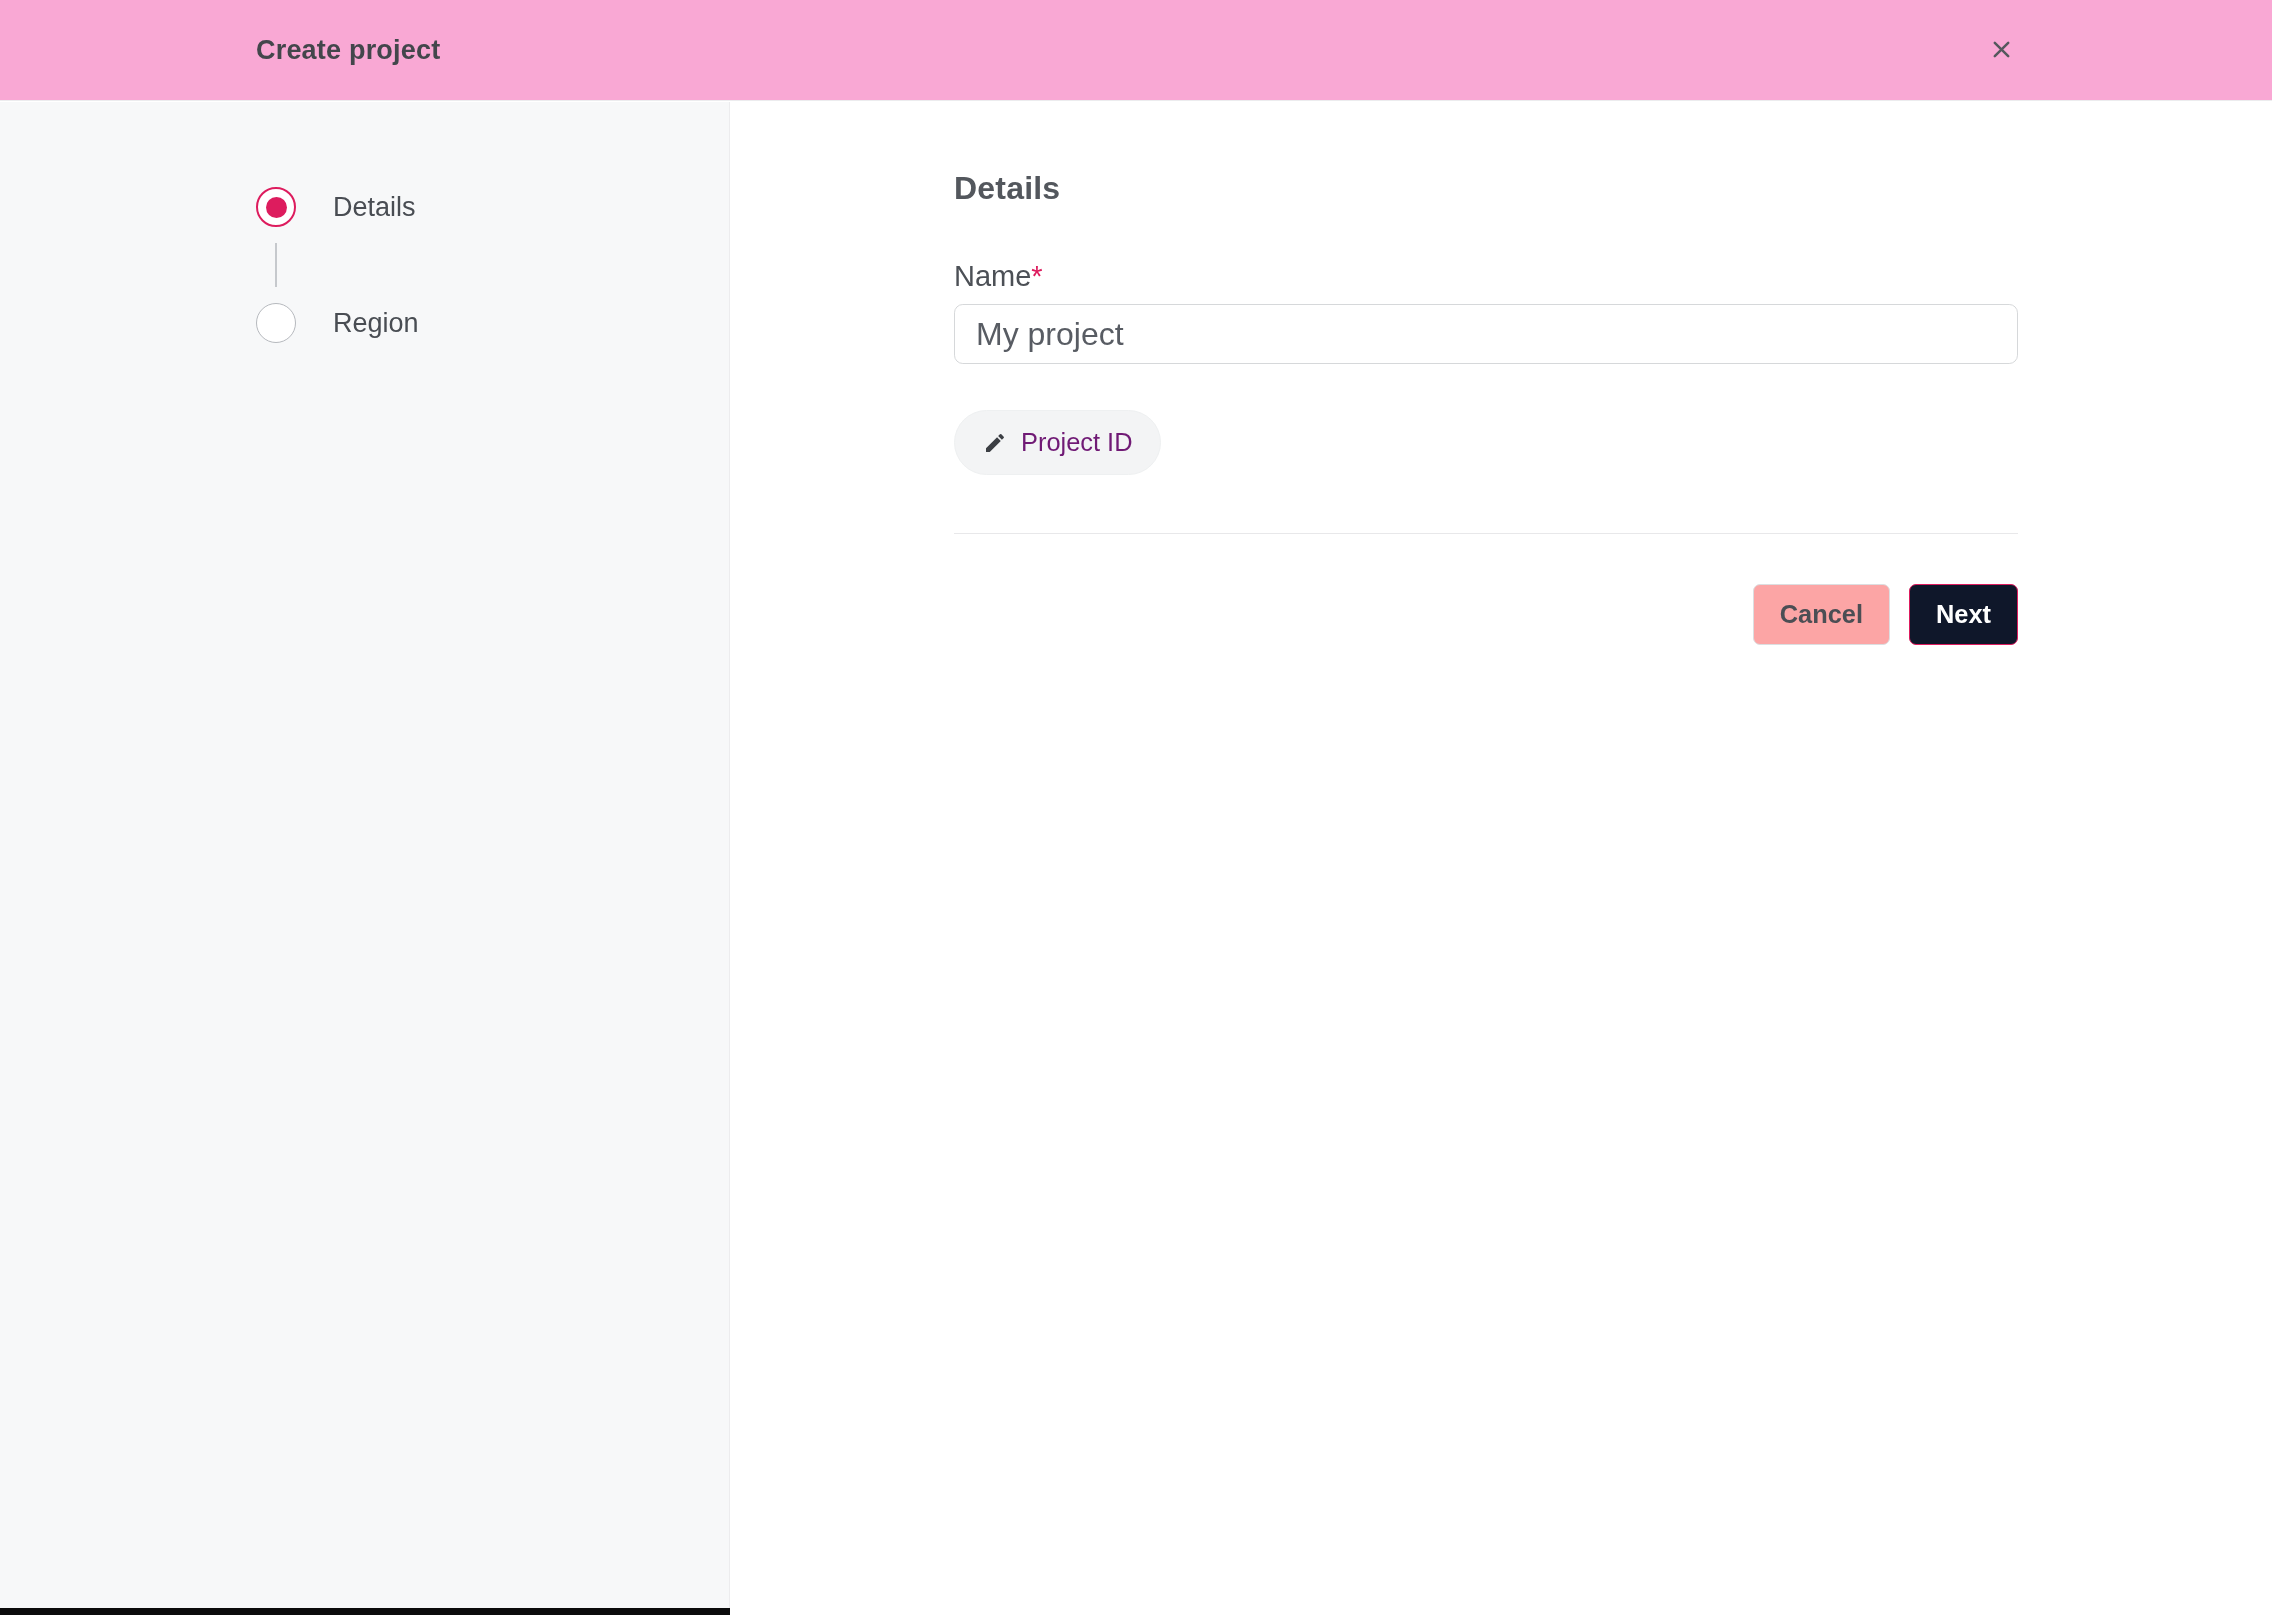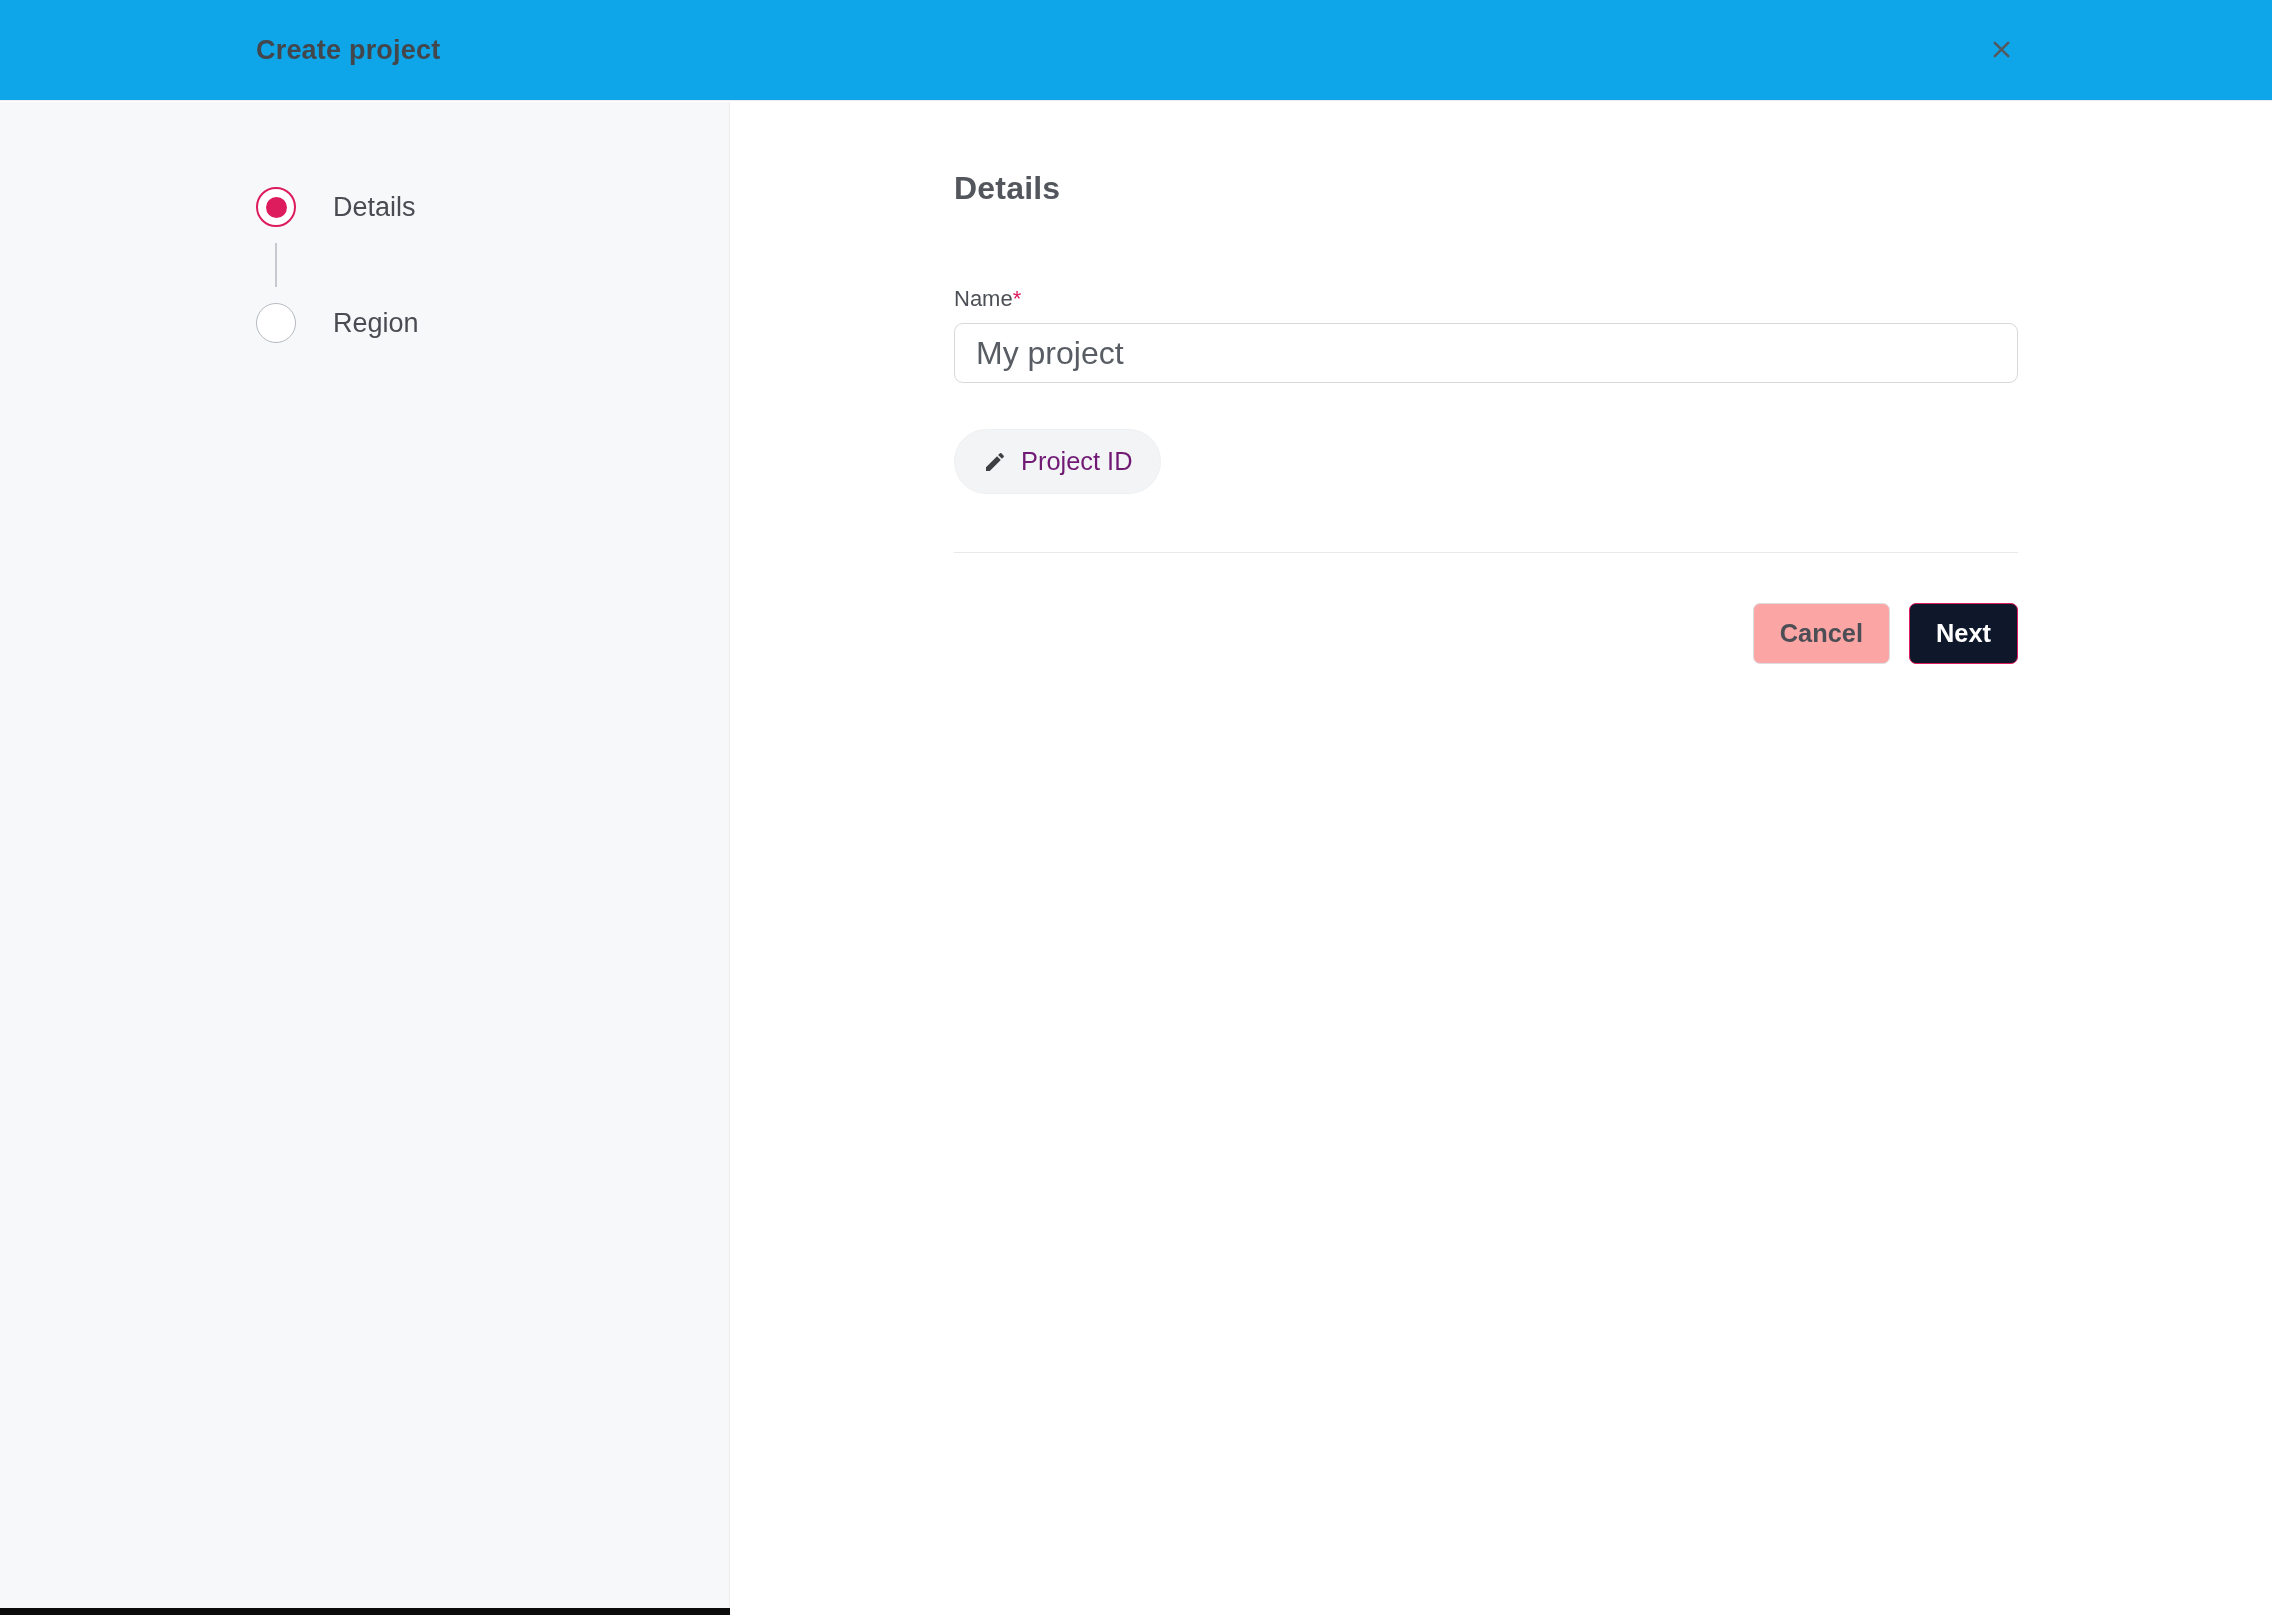--- a/index.html
+++ b/index.html
@@ -8,21 +8,21 @@
     background: #ffffff;
     font-family: "Liberation Sans", "DejaVu Sans", sans-serif;
     color: #43464b;
     overflow: hidden;
   }
   .page { position: relative; width: 2273px; height: 1616px; }
 
   
   .header {
     position: absolute; top: 0; left: 0; right: 0; height: 101px;
-    background: #0ea5e9;
+    background: #f9a8d4;
     border-bottom: 0.9px solid #ececee;
     display: flex; align-items: center;
   }
   .header-title {
     margin-left: 256px;
     font-size: 27px; font-weight: 700; color: #43464b;
     letter-spacing: 0.2px;
   }
   .close-btn {
     position: absolute; top: 24.5px; right: 247px;
@@ -67,21 +67,21 @@
   .step-connector {
     width: 1.8px; height: 44px; background: #c6c9cd;
     margin: 16px 0 16px 19px;
   }
 
   
   .section-heading {
     font-size: 32px; font-weight: 600; color: #53575d;
     letter-spacing: 0.2px;
   }
-  .field-label-row { margin-top: 79px; font-size: 22px; color: #4c5056; }
+  .field-label-row { margin-top: 53px; font-size: 29px; color: #4c5056; }
   .required-marker { color: #dd1c5e; }
   .text-input {
     margin-top: 11.4px;
     width: 1064px; height: 60px;
     border: 1.3px solid #d6d8da; border-radius: 8.8px;
     padding: 0 21px;
     font-family: "Liberation Sans", "DejaVu Sans", sans-serif;
     font-size: 32px; color: #585c63;
     background: #ffffff; outline: none;
   }

